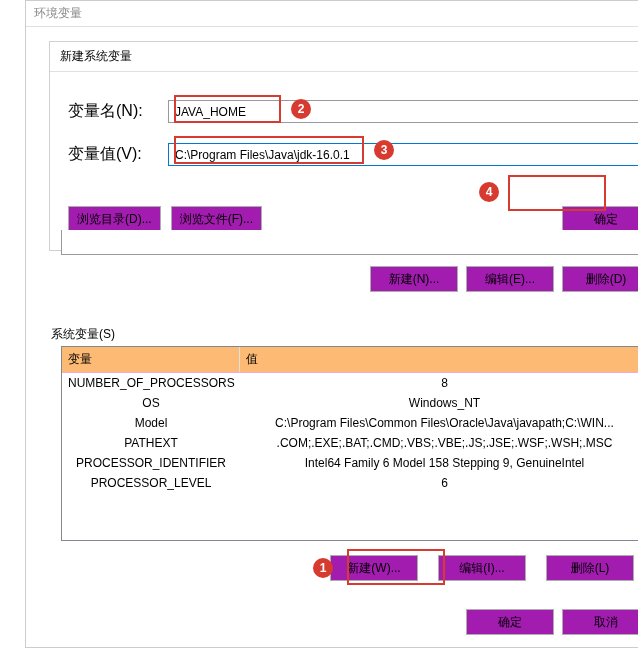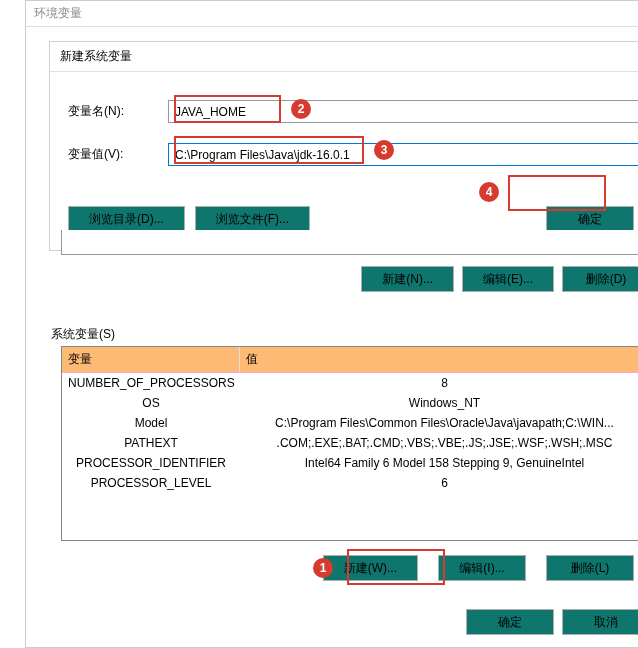--- a/index.html
+++ b/index.html
@@ -50,42 +50,42 @@
     .form-body {
       padding: 28px 18px 20px 18px;
     }
     .form-row {
       display: flex;
       align-items: center;
       margin-bottom: 20px;
     }
     .form-label {
       width: 100px;
-      font-size: 12px;
+      font-size: 16px;
     }
     .form-input {
       flex: 1;
       border: 1px solid #999;
       height: 23px;
       padding: 2px 6px;
       font-size: 12px;
     }
     .text-input-blue {
       border: 1px solid #0078d7;
     }
     .button-row {
       display: flex;
       gap: 10px;
       align-items: center;
       padding: 0 18px 18px 18px;
     }
     .btn {
-      background: #0f766e;
+      background: #a21caf;
       border: 1px solid #adadad;
-      padding: 4px 20px;
+      padding: 4px 8px;
       font-size: 12px;
       cursor: pointer;
       height: 26px;
       min-width: 88px;
       text-align: center;
     }
     .spacer { flex: 1; }
     .user-section-buttons {
       position: absolute;
       top: 265px;

